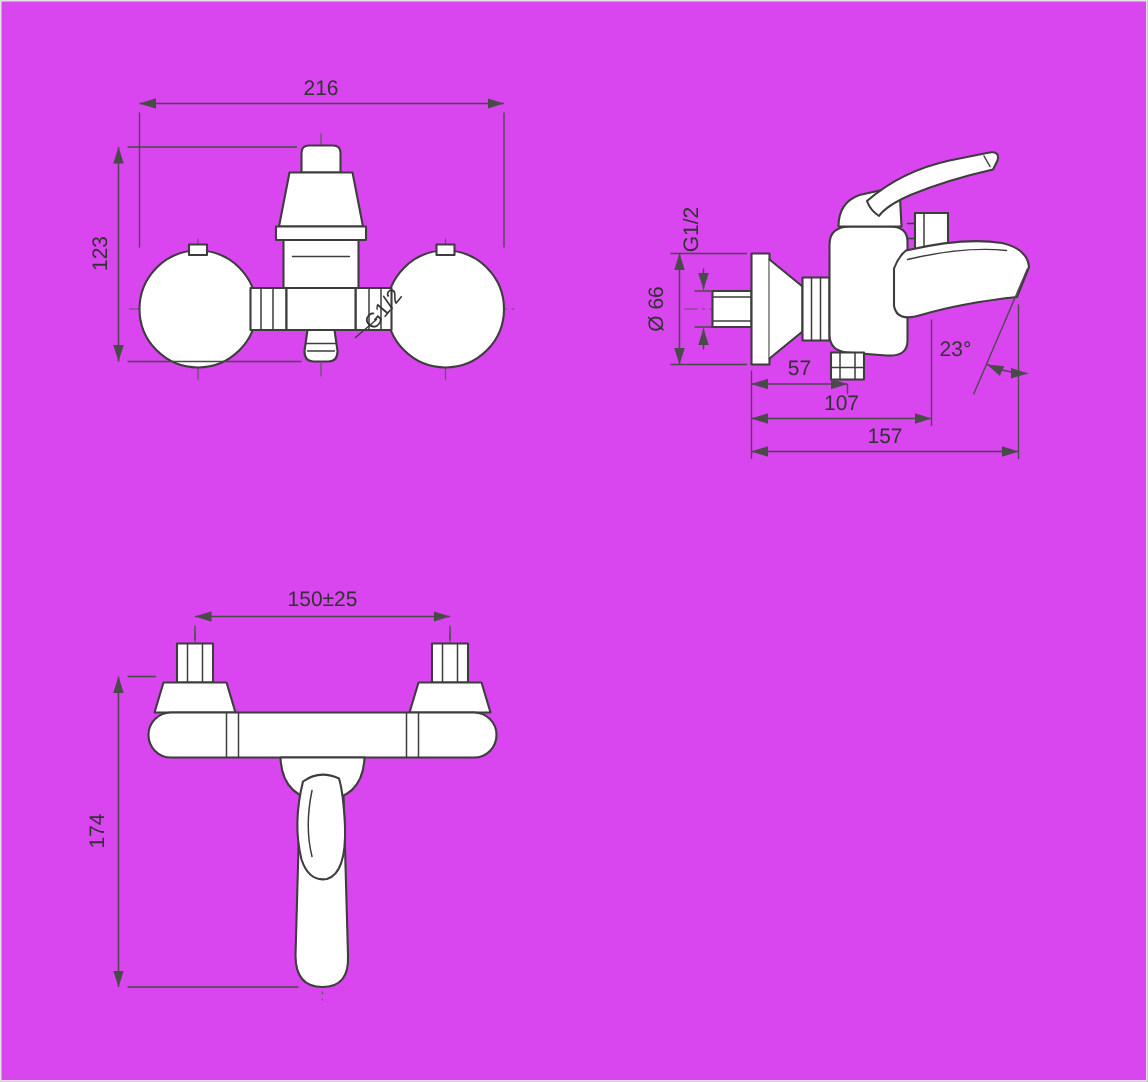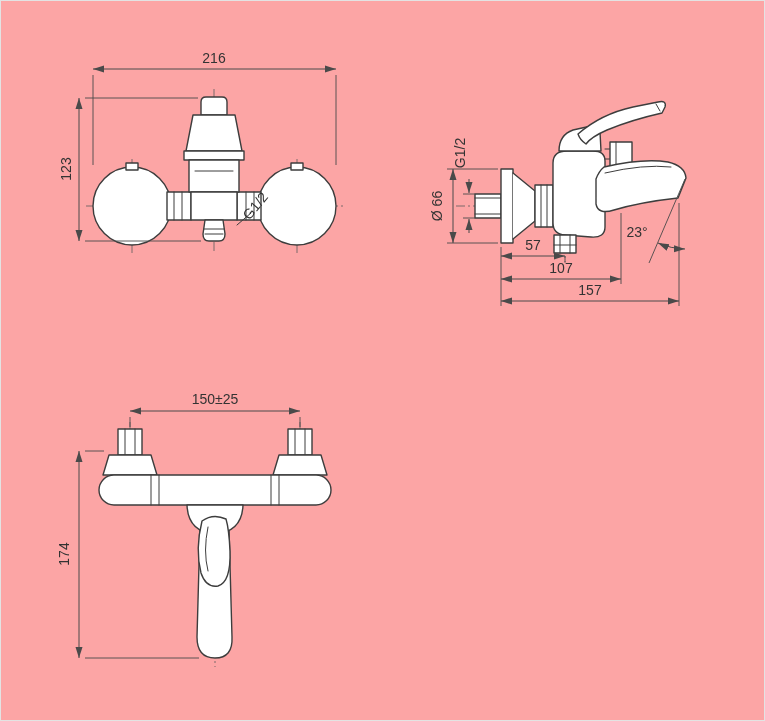--- a/index.html
+++ b/index.html
@@ -1,17 +1,17 @@
 <!DOCTYPE html>
 <html><head>
 <meta charset="utf-8">
 <style>
   html,body{margin:0;padding:0;background:#f4f4f4;}
   .canvas{
-    width:765px;height:721px;background:#fca5a5;border:1px solid #e3e3e3;
+    width:765px;height:721px;background:#d946ef;border:1px solid #e3e3e3;
     box-sizing:border-box;position:relative;margin:0 auto;
     font-family:"Liberation Sans", sans-serif;
   }
   svg{display:block;}
   .outline{fill:#ffffff;stroke:#3d3d3d;stroke-width:1.4;stroke-linejoin:round;stroke-linecap:round;}
   .detail{fill:none;stroke:#3d3d3d;stroke-width:1;stroke-linecap:round;}
   .dim{fill:none;stroke:#4a4a4a;stroke-width:1;}
   .ext{fill:none;stroke:#4a4a4a;stroke-width:0.9;}
   .cl{fill:none;stroke:#5a5a5a;stroke-width:0.8;stroke-dasharray:9 3 2 3;}
   .dimtext{font-size:14px;fill:#333333;}

